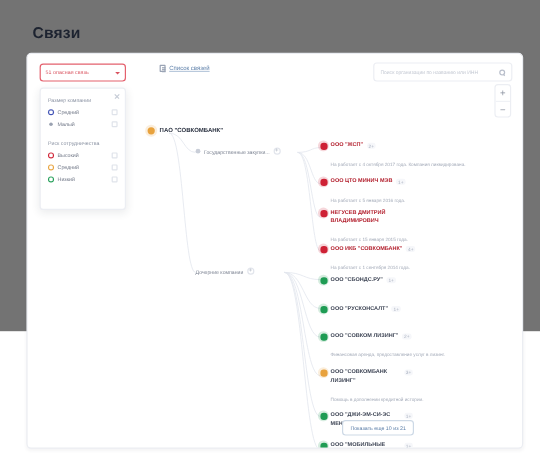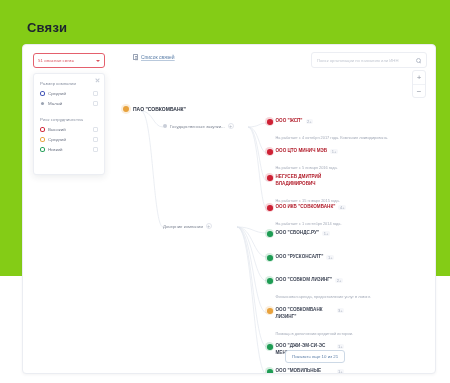--- a/index.html
+++ b/index.html
@@ -2,21 +2,21 @@
 <html lang="ru"><head>
 <meta charset="utf-8">
 <style>
   * { box-sizing: border-box; margin: 0; padding: 0; }
   html, body {
     width: 450px; height: 383px;
     background: #ffffff;
     font-family: "Liberation Sans", "DejaVu Sans", sans-serif;
     overflow: hidden;
   }
-  #app { position: relative; width: 450px; height: 276px; background: #84cc16; }
+  #app { position: relative; width: 450px; height: 276px; background: #737373; }
 
   
   .page-title {
     position: absolute; left: 27px; top: 20px;
     font-size: 13px; font-weight: 700; color: #1d2330;
     letter-spacing: .2px;
   }
 
   
   .card {

